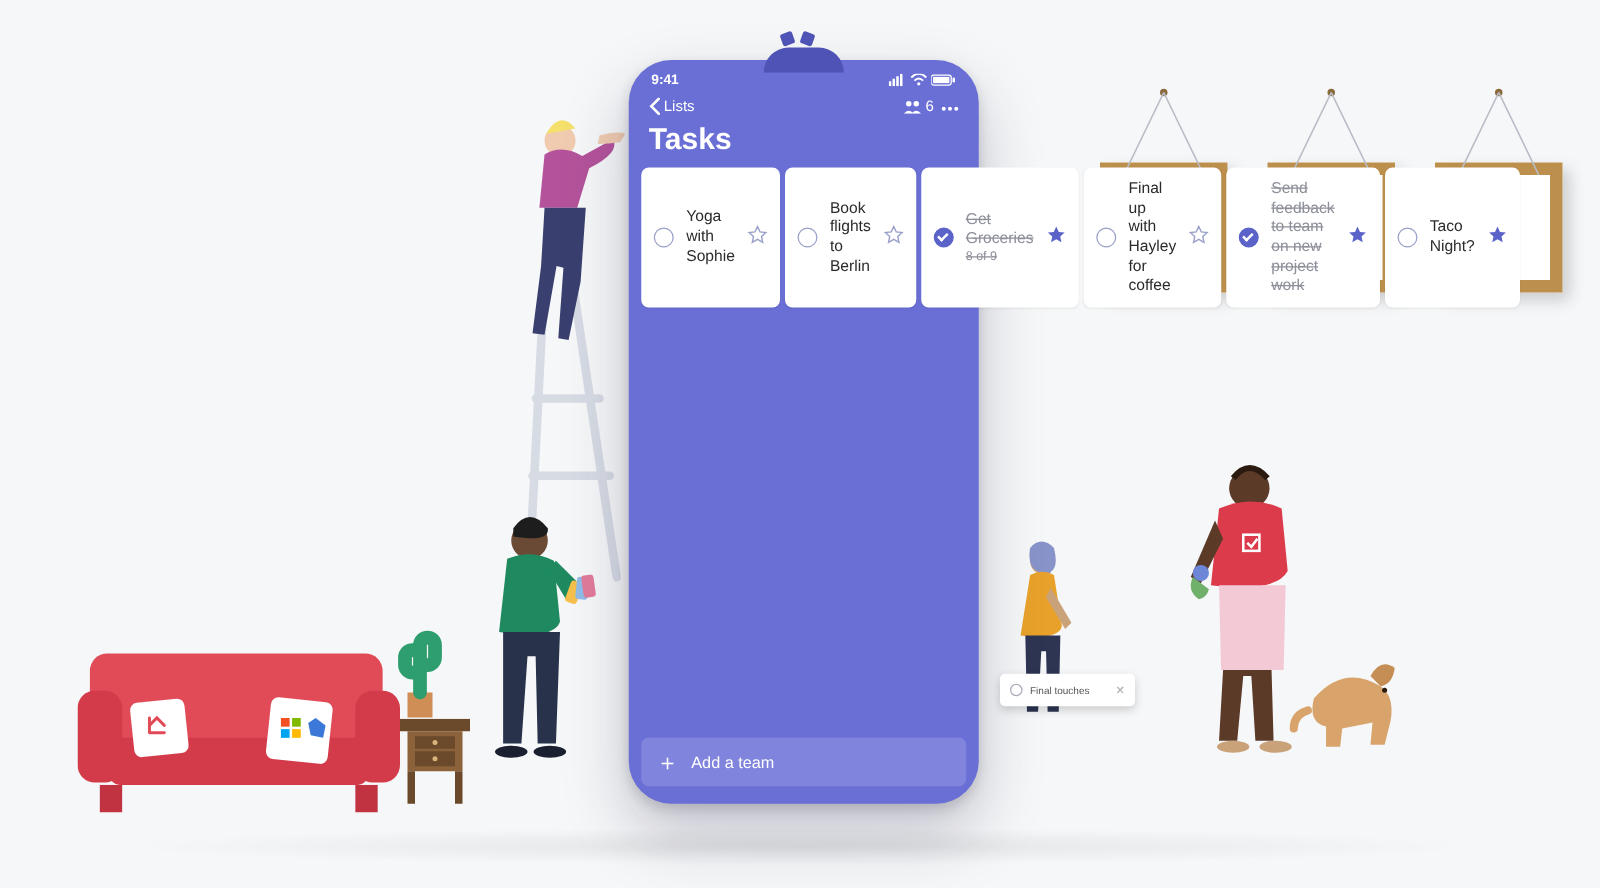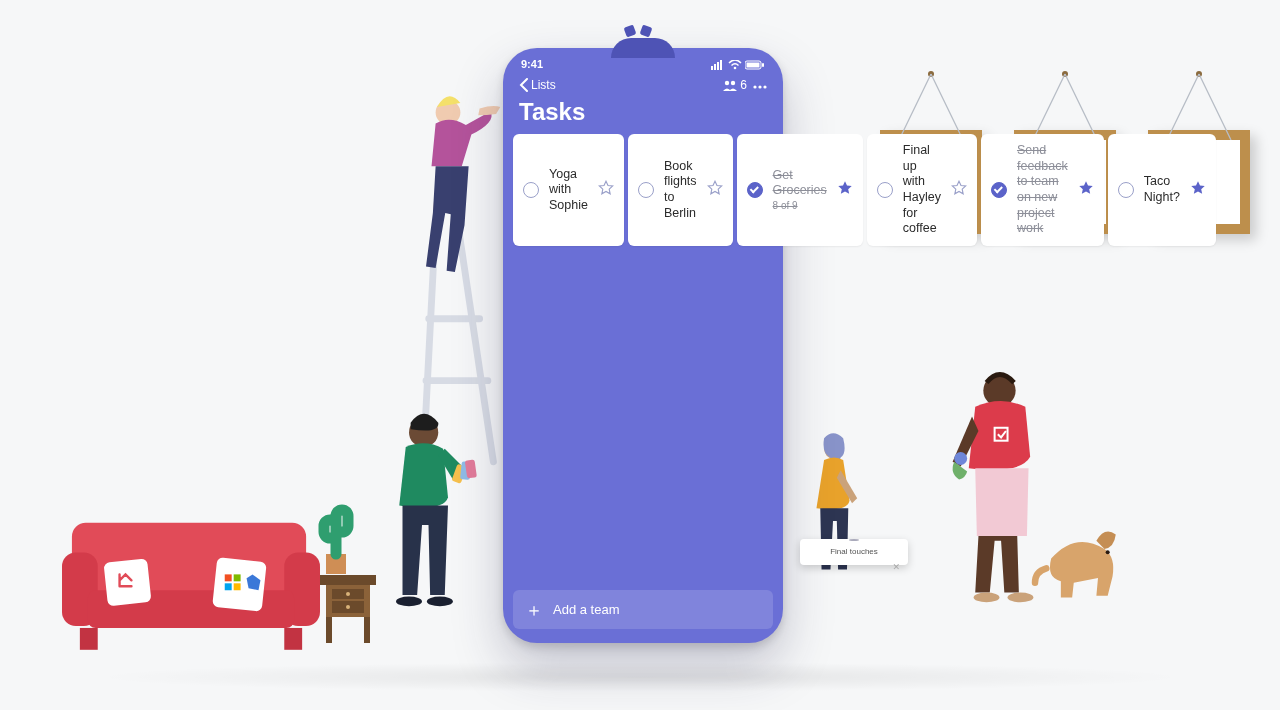--- a/index.html
+++ b/index.html
@@ -67,21 +67,21 @@
   .frame{
     position:relative;width:102px;height:104px;background:#fff;border:10px solid #bd8f4c;
     box-shadow:6px 6px 12px rgba(0,0,0,.18);display:flex;align-items:center;justify-content:center;
   }
   .frame-inner{width:100%;height:100%;display:flex;align-items:center;justify-content:center;flex-direction:column;font-size:11px;font-weight:600;}
   .echo-label{color:#3b6e87;font-weight:700;font-size:14px;}
 
   
   .chip{
     position:absolute;left:800px;top:539px;width:108px;height:26px;background:#fff;border-radius:4px;
-    box-shadow:0 3px 8px rgba(0,0,0,.18);display:flex;align-items:center;gap:6px;padding:0 8px;font-size:8px;color:#555;flex-direction:column;
+    box-shadow:0 3px 8px rgba(0,0,0,.18);display:flex;align-items:center;gap:6px;padding:0 8px;font-size:8px;color:#555;
   }
   .chip .c-circle{width:10px;height:10px;border:1px solid #aab;border-radius:50%;}
   .chip .c-x{margin-left:auto;color:#aaa;font-size:9px;}
 
   
   .deco{position:absolute;}
   .couch{left:62px;top:495px;width:258px;}
   .cactus{left:316px;top:498px;}
   .table{left:316px;top:575px;}
   .person-ladder{left:415px;top:85px;width:110px;}

